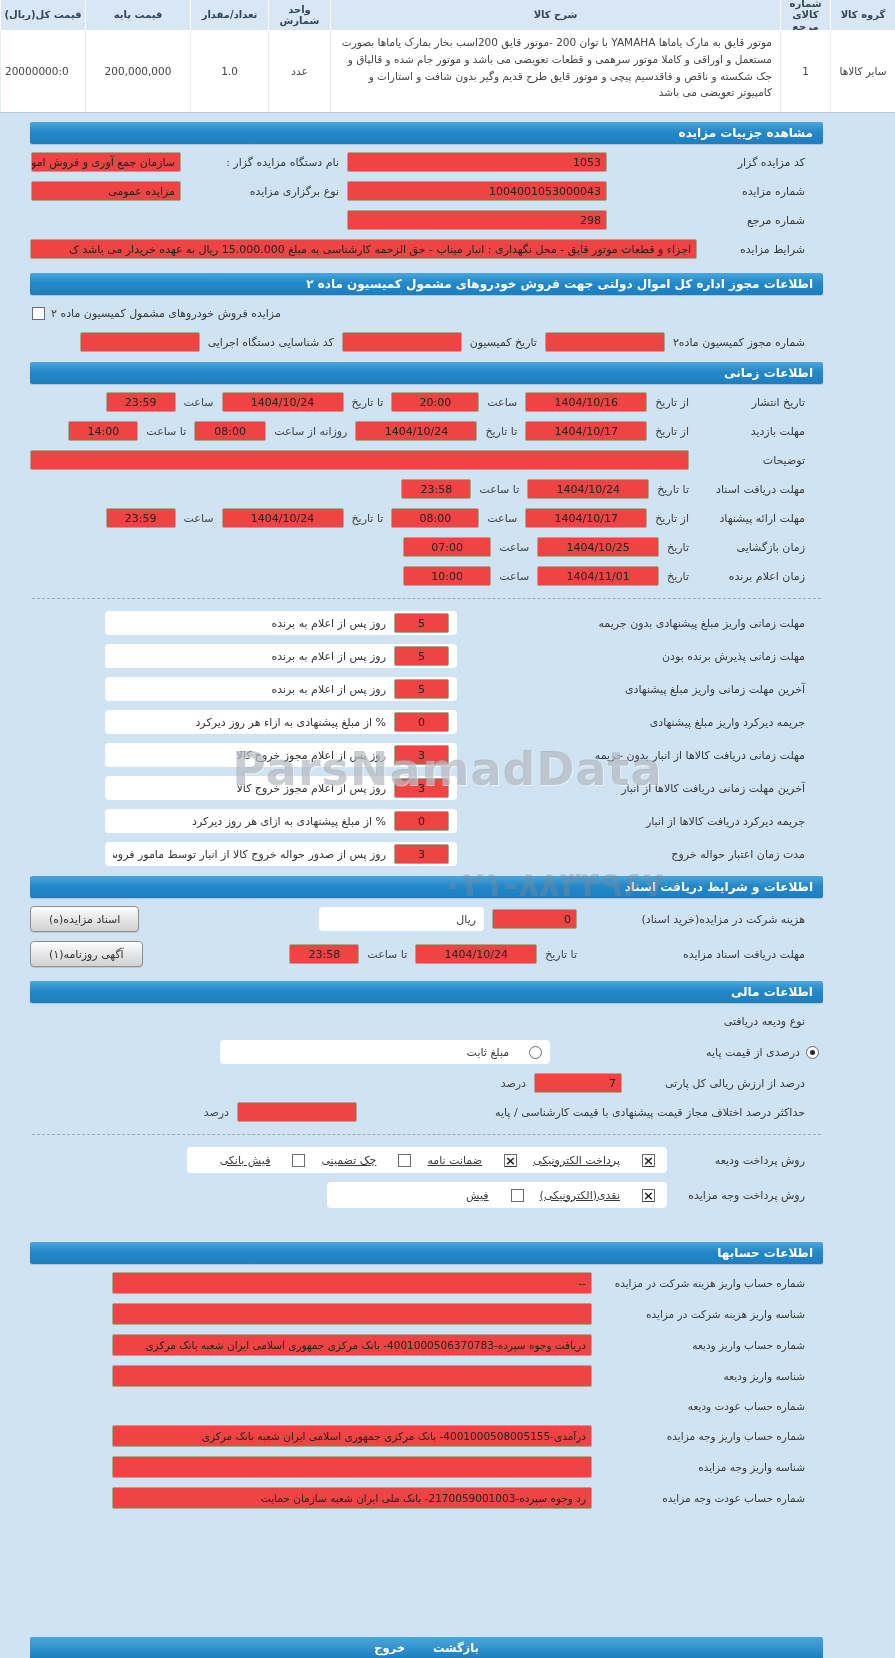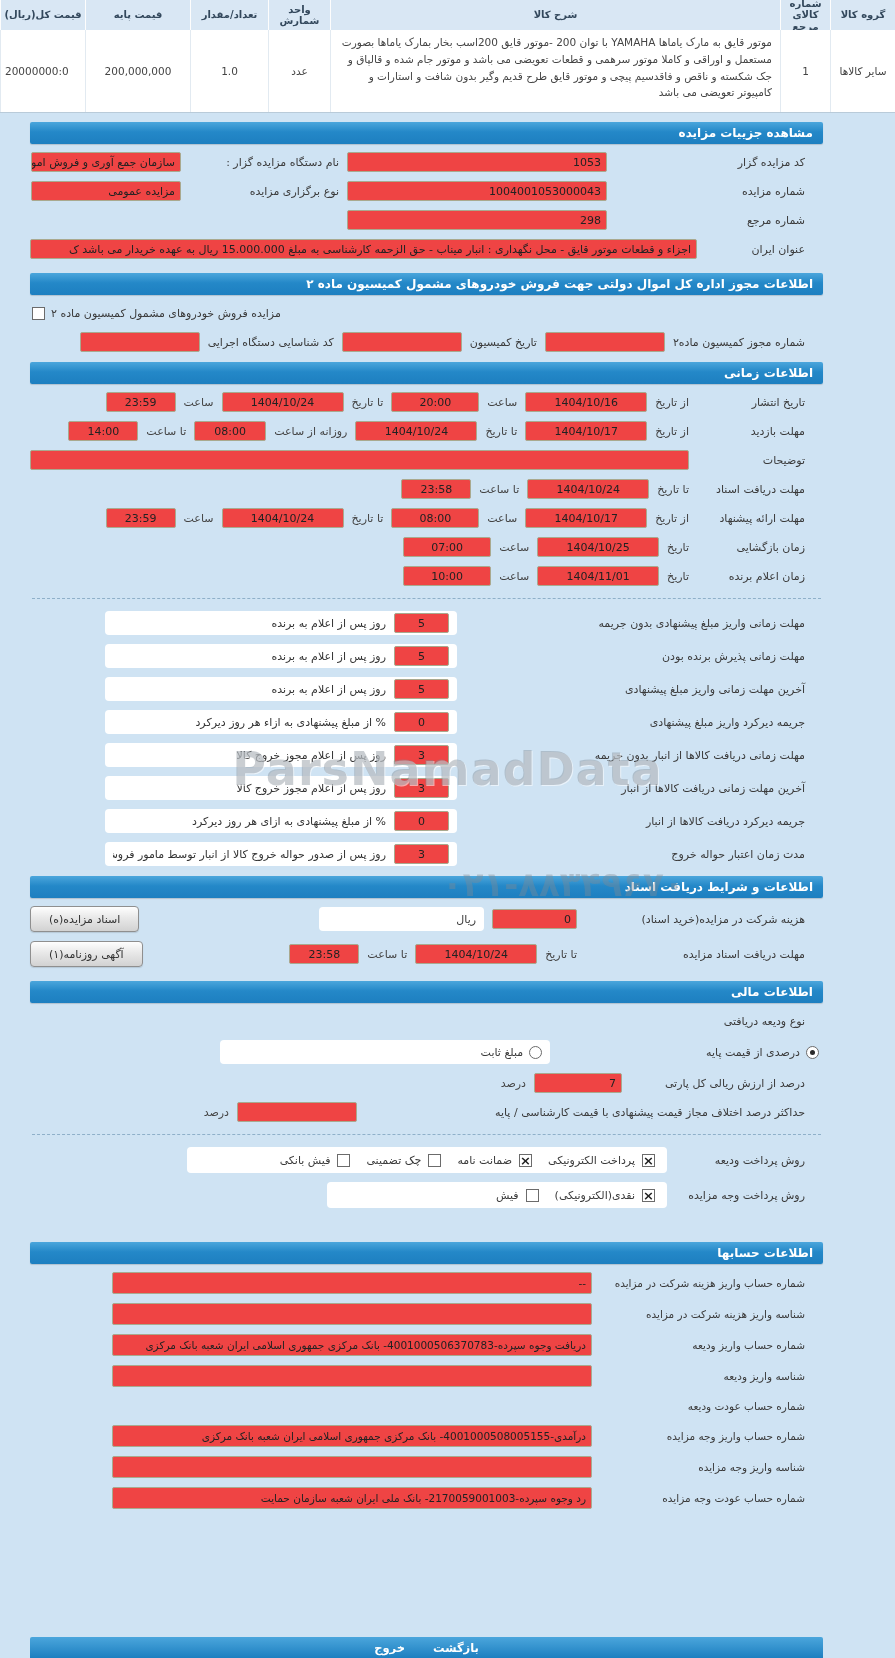--- a/index.html
+++ b/index.html
@@ -45,24 +45,24 @@
   .cb { width: 13px; height: 13px; border: 1px solid #6b6b6b; background: #fff; display: inline-flex;
         align-items: center; justify-content: center; flex-shrink: 0; }
   .cb.on::before { content: "×"; font-size: 13px; font-weight: bold; line-height: 1; color: #222; }
   .radio { width: 13px; height: 13px; border: 1px solid #6b6b6b; border-radius: 50%; background: #fff;
            position: relative; flex-shrink: 0; display: inline-block; }
   .radio.on::after { content: ""; position: absolute; left: 3px; top: 3px; right: 3px; bottom: 3px;
                      background: #2a2a2a; border-radius: 50%; }
   .dash { border-top: 1px dashed #8fb0c9; margin: 12px 2px; height: 0; }
   .cbrow { justify-content: flex-end; gap: 6px; padding-left: 2px; }
   .radiorow { padding-right: 4px; gap: 6px; }
-  .fixedpill { margin-right: 150px; justify-content: flex-start; gap: 6px; }
+  .fixedpill { margin-right: 150px; justify-content: flex-start; gap: 20px; }
   .mth-pill { width: 480px; height: 26px; gap: 16px; padding: 0 12px; }
   .mth-pill2 { width: 340px; }
-  .mgroup { display: flex; align-items: flex-start; gap: 7px; }
+  .mgroup { display: flex; align-items: flex-start; gap: 22px; text-decoration: underline; }
   .dl-lab { width: 340px; } .dl-pill { width: 352px; }
   .sfx { font-size: 11px; color: #333; white-space: nowrap; overflow: hidden; }
   .acc-lab { width: 205px; font-size: 10.5px; }
   .acc-val { width: 480px; font-size: 10.5px; height: 22px; }
 
   .w55{width:55px}.w70{width:70px}.w72{width:72px}.w85{width:85px}.w88{width:88px}
   .w100{width:100px}.w102{width:122px}.w108{width:108px}.w120{width:120px}.w130{width:130px}
   .w150{width:150px}.w165{width:165px}.w175{width:175px}.w190{width:190px}.w220{width:220px}
   .w260{width:260px}.w330{width:330px}.w440{width:440px}
 
@@ -120,21 +120,21 @@
       <span class="lab w190">شماره مزایده</span>
       <div class="ybox w260">1004001053000043</div>
       <span class="lab w150">نوع برگزاری مزایده</span>
       <div class="ybox w150">مزایده عمومی</div>
     </div>
     <div class="frow">
       <span class="lab w190">شماره مرجع</span>
       <div class="ybox w260">298</div>
     </div>
     <div class="frow">
-      <span class="lab w100">عنوان ایران</span>
+      <span class="lab w100">شرایط مزایده</span>
       <div class="ybox grow">اجزاء و قطعات موتور قایق - محل نگهداری : انبار میناب - حق الزحمه کارشناسی به مبلغ 15.000.000 ریال به عهده خریدار می باشد ک</div>
     </div>
 
     <div class="sec-bar mt14">
       <span>اطلاعات مجوز اداره کل اموال دولتی جهت فروش خودروهای مشمول کمیسیون ماده ۲</span>
     </div>
     <div class="frow cbrow">
       <span class="lab">مزایده فروش خودروهای مشمول کمیسیون ماده ۲</span>
       <span class="cb"></span>
     </div>

